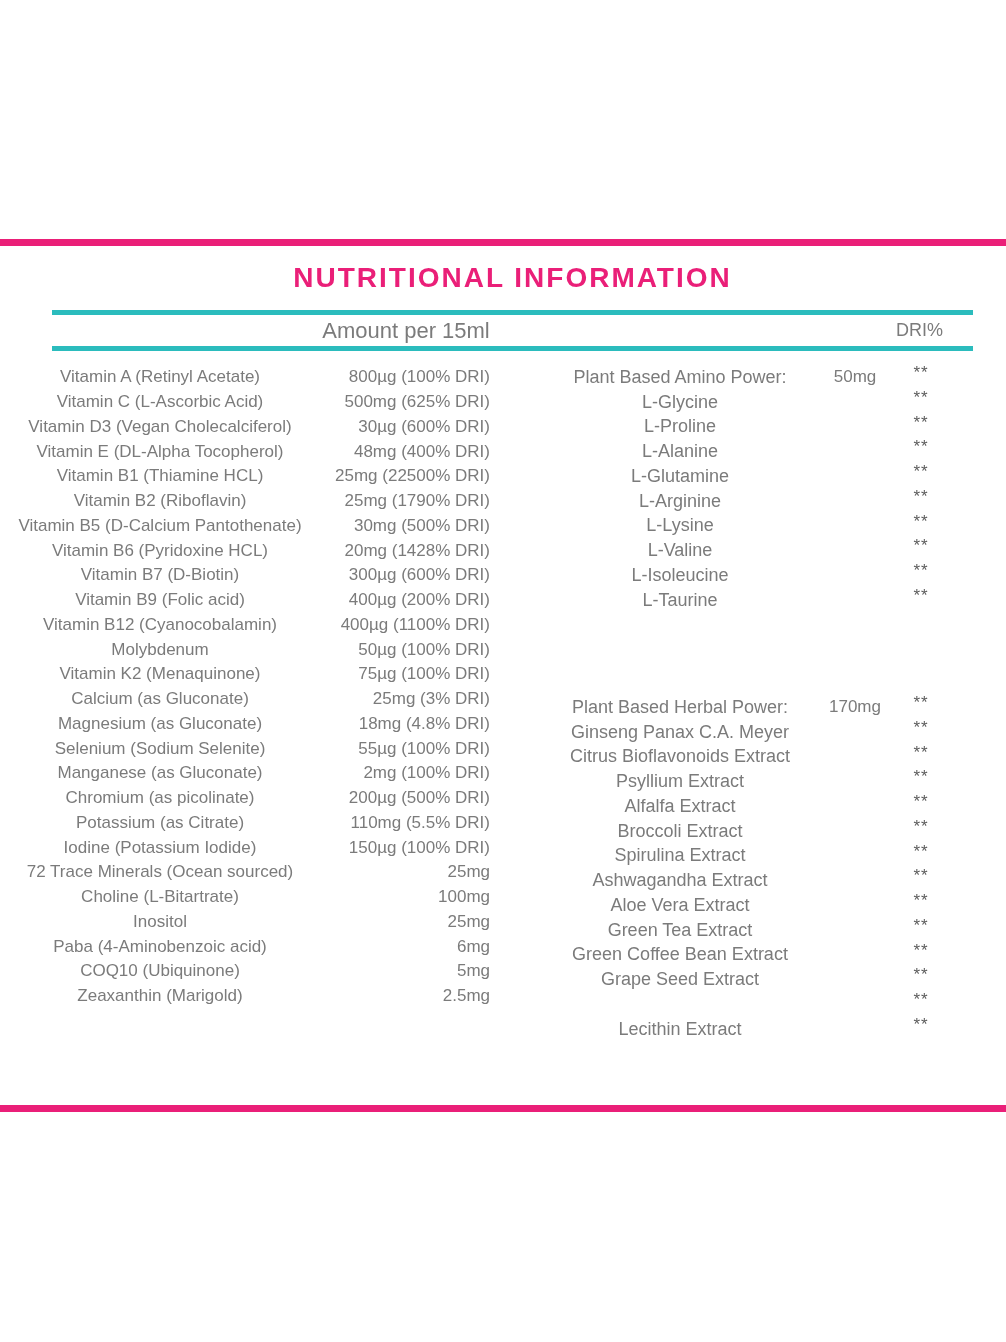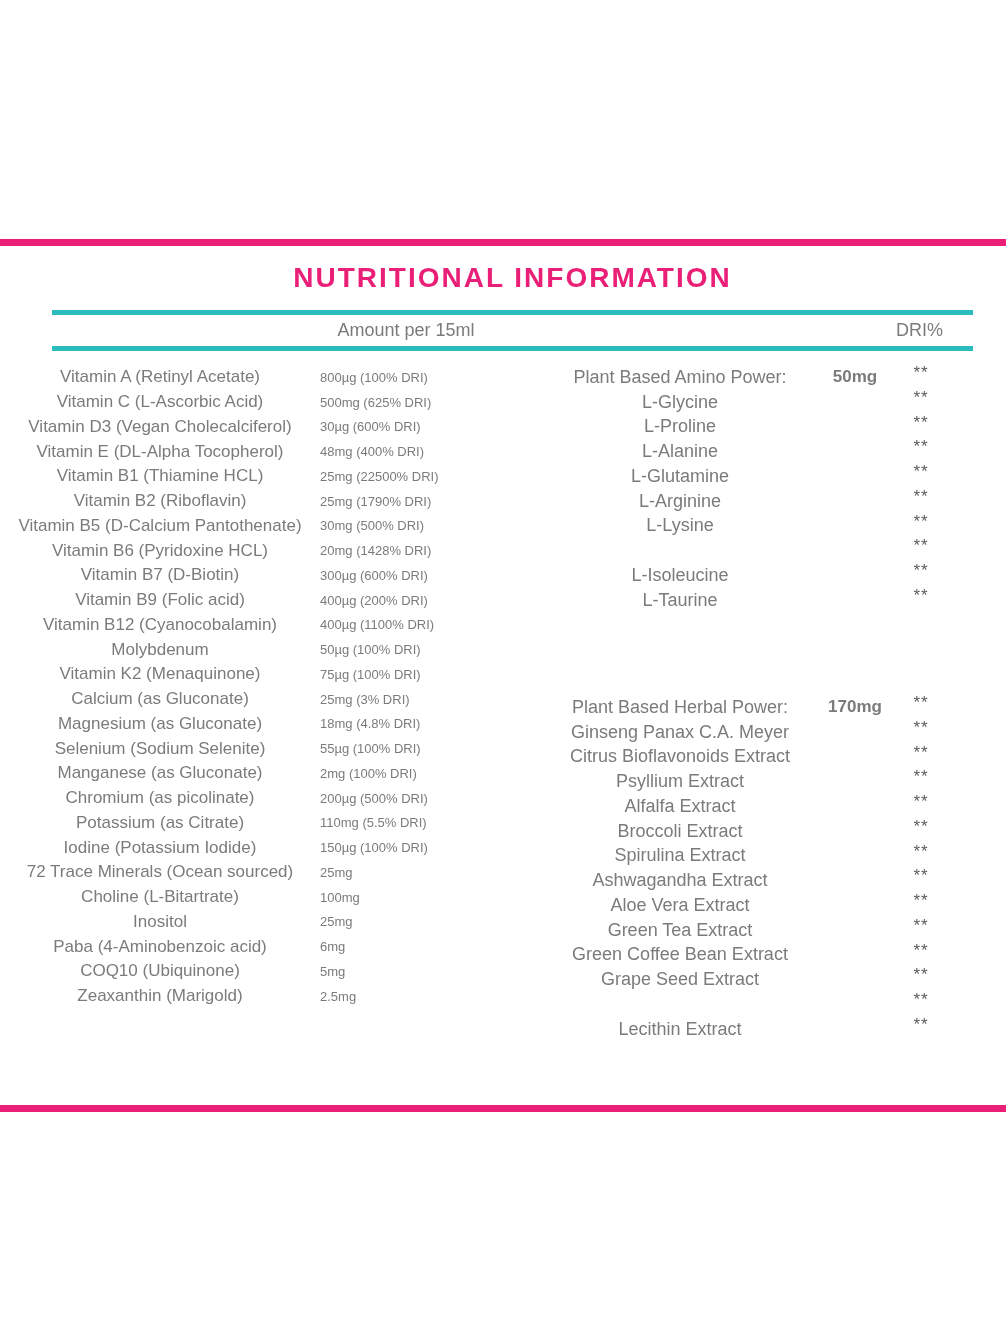--- a/index.html
+++ b/index.html
@@ -26,35 +26,35 @@
     text-align:center;
     font-size:28px;font-weight:bold;letter-spacing:2px;
     color:var(--pink);
     white-space:nowrap;
   }
   .rule-teal{position:absolute;left:52px;width:921px;height:5px;background:var(--teal);}
   .rule-teal.t1{top:278px;}
   .rule-teal.t2{top:314px;}
   .col-header-amount{
     position:absolute;top:283px;left:246px;width:320px;height:31px;
-    line-height:31px;text-align:center;font-size:18px;white-space:nowrap;
+    line-height:31px;text-align:center;font-size:22px;white-space:nowrap;
   }
   .col-header-dri{
     position:absolute;top:283px;left:853px;width:90px;height:31px;
     line-height:31px;text-align:right;font-size:18px;white-space:nowrap;
   }
   .content{position:absolute;top:333px;left:0;width:1006px;}
   .col-left{position:absolute;left:0;top:0;width:495px;}
   .col-right{position:absolute;left:500px;top:0;width:506px;}
   .lrow{display:flex;align-items:center;height:24.75px;}
   .lname{width:320px;text-align:center;font-size:17px;white-space:nowrap;}
-  .lamount{width:170px;text-align:left;font-size:13px;white-space:nowrap;}
+  .lamount{width:170px;text-align:right;font-size:17px;white-space:nowrap;}
   .rrow{position:relative;display:flex;align-items:center;height:24.75px;}
   .rname{width:360px;text-align:center;font-size:18px;white-space:nowrap;}
-  .ramount{position:absolute;left:310px;width:90px;text-align:center;font-size:17px;white-space:nowrap;font-weight:bold;}
+  .ramount{position:absolute;left:310px;width:90px;text-align:center;font-size:17px;white-space:nowrap;}
   .rstars{
     position:absolute;left:396px;width:50px;top:-2px;
     text-align:center;font-size:17px;letter-spacing:1px;
     color:var(--stars);
   }
   .herbal-block{position:absolute;top:330px;left:0;width:506px;}
   .amino-block{position:absolute;top:0;left:0;width:506px;}
 </style>
 </head>
 <body>
@@ -208,20 +208,21 @@
             <span class="rname">L-Arginine</span>
             <span class="ramount"></span>
             <span class="rstars">**</span>
           </div>
           <div class="rrow">
             <span class="rname">L-Lysine</span>
             <span class="ramount"></span>
             <span class="rstars">**</span>
           </div>
           <div class="rrow">
+            <span class="rname">L-Valine</span>
             <span class="ramount"></span>
             <span class="rstars">**</span>
           </div>
           <div class="rrow">
             <span class="rname">L-Isoleucine</span>
             <span class="ramount"></span>
             <span class="rstars">**</span>
           </div>
           <div class="rrow">
             <span class="rname">L-Taurine</span>

